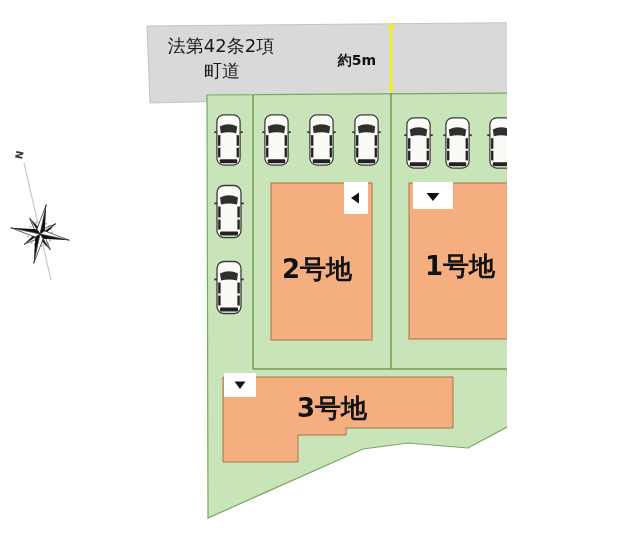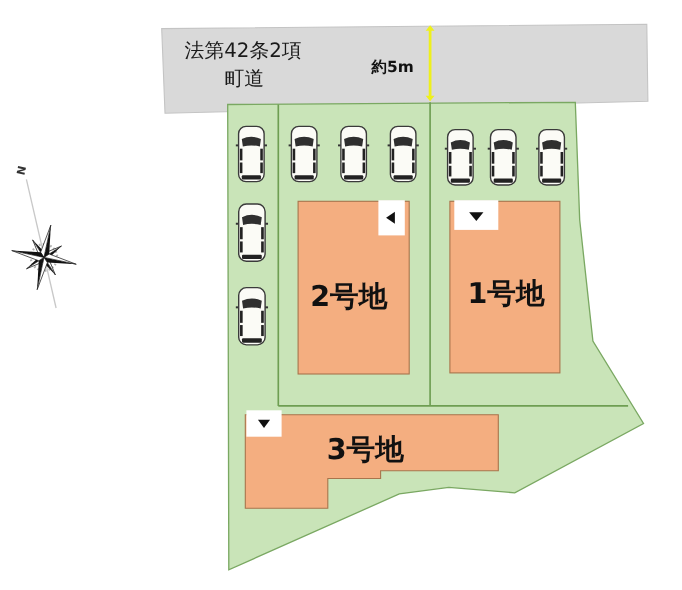--- a/index.html
+++ b/index.html
@@ -1,16 +1,16 @@
 <!DOCTYPE html>
 <html><head>
 <meta charset="utf-8">
 <style>
   html, body { margin: 0; padding: 0; background: #ffffff; }
-  #canvas { position: relative; width: 620px; height: 536px; overflow: hidden; background: #ffffff; }
+  #canvas { position: relative; width: 507px; height: 536px; overflow: hidden; background: #ffffff; }
   #canvas svg { position: absolute; left: 0; top: 0; }
   .road-text { font-family: "DejaVu Sans", "Liberation Sans", sans-serif; font-size: 18px; fill: #1a1a1a; }
   .road-width { font-family: "DejaVu Sans", "Liberation Sans", sans-serif; font-size: 14px; font-weight: bold; fill: #111; }
   .lot-label { font-family: "DejaVu Sans", "Liberation Sans", sans-serif; font-size: 26px; font-weight: bold; fill: #111; }
   .north-label { font-family: "DejaVu Sans", "Liberation Sans", sans-serif; font-size: 10px; font-weight: bold; fill: #333; }
 </style>
 </head>
 <body>
 
 <div id="canvas">

